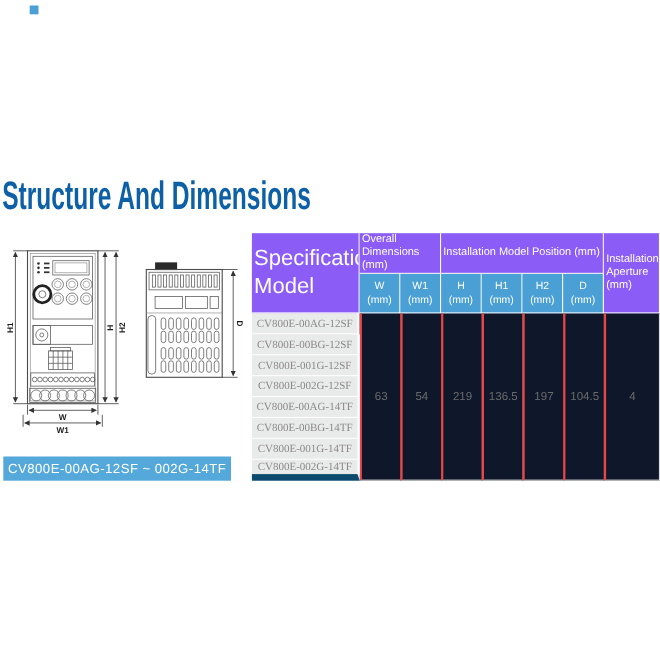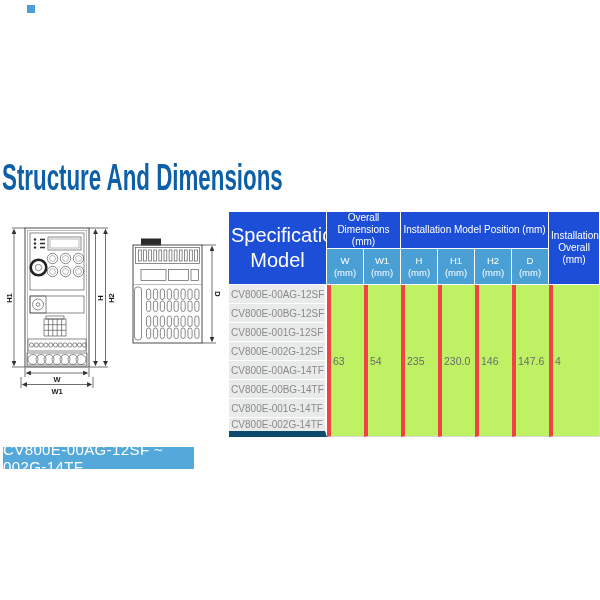--- a/index.html
+++ b/index.html
@@ -21,47 +21,47 @@
   .drawings{position:absolute;left:0;top:210px;width:230px;height:190px;}
   .drawings svg{display:block;}
   .dev{fill:none;stroke:#4a4a4a;stroke-width:1;}
   .dev2{fill:none;stroke:#8a8a8a;stroke-width:0.6;}
   .det{fill:none;stroke:#5a5a5a;stroke-width:0.7;}
   .dim{stroke:#333;stroke-width:0.7;fill:none;}
   .dimtxt{font-family:"Liberation Sans",sans-serif;font-size:7.5px;font-weight:bold;fill:#1a1a1a;}
 
   
   .model-banner{
-    position:absolute;left:3px;top:415px;width:191px;height:22px;
-    background:#55a8da;color:#ffffff;font-size:15px;letter-spacing:0.4px;
-    display:flex;align-items:center;justify-content:center;margin-top:32px;
+    position:absolute;left:3px;top:415px;width:207px;height:22px;
+    background:#55a8da;color:#ffffff;font-size:12px;letter-spacing:0.4px;
+    display:flex;align-items:center;justify-content:center;
   }
 
   
   .spec-table-wrap{position:absolute;left:229px;top:212px;width:371px;}
   table.spec{border-collapse:separate;border-spacing:0;table-layout:fixed;width:371px;}
   table.spec th, table.spec td{padding:0 2px;overflow:hidden;}
   th.hdr{
-    background:#1d4ed8;color:#fff;font-weight:normal;font-size:10px;line-height:1.2;
-    text-align:center;vertical-align:middle;border-right:1px solid #fff;border-bottom:1px solid #fff;
+    background:#8b5cf6;color:#fff;font-weight:normal;font-size:10px;line-height:1.2;
+    text-align:left;vertical-align:middle;border-right:1px solid #fff;border-bottom:1px solid #fff;
   }
   th.hdr-spec{font-size:20px;line-height:1.25;}
   th.sub{
     background:#4aa0d5;color:#fff;font-weight:normal;font-size:9.5px;line-height:1.25;
     text-align:center;vertical-align:middle;border-right:1px solid #fff;border-bottom:1px solid #fff;
   }
   tr.hrow1{height:35px;} tr.hrow2{height:36px;} tr.brow{height:19px;}
   td.model{
     background:#e9eaea;color:#8a8a8a;font-size:10px;text-align:center;vertical-align:middle;
-    border-right:2px solid #fff;border-bottom:1px solid #fff;white-space:nowrap;
+    border-right:2px solid #fff;border-bottom:1px solid #fff;white-space:nowrap;font-family:Liberation Serif, serif;
   }
   tr.brow:last-child td.model{border-bottom:6px solid #0c4a6e;}
   td.val{
-    background:#bef264;color:#6b6b6b;font-size:10.5px;vertical-align:middle;
-    border-left:4px solid #ef4444;border-bottom:1px solid #d8d8d8;
+    background:#0f172a;color:#6b6b6b;font-size:10.5px;text-align:center;vertical-align:middle;
+    border-left:2px solid #ef4444;border-bottom:1px solid #d8d8d8;
   }
   td.val-last{border-right:1px solid #d8d8d8;}
 </style>
 </head>
 <body>
 
 <div id="page">
 
   <div class="corner-mark"></div>
 
@@ -268,40 +268,40 @@
         <col style="width:37px">
           <col style="width:37px">
           <col style="width:37px">
           <col style="width:51px">
       </colgroup>
       <thead>
         <tr class="hrow1">
           <th class="hdr hdr-spec" rowspan="2">Specification Model</th>
           <th class="hdr" colspan="2">Overall Dimensions (mm)</th>
           <th class="hdr" colspan="4">Installation Model Position (mm)</th>
-          <th class="hdr" rowspan="2">Installation Overall (mm)</th>
+          <th class="hdr" rowspan="2">Installation Aperture (mm)</th>
         </tr>
         <tr class="hrow2">
           <th class="sub"><span>W</span><br><span>(mm)</span></th>
           <th class="sub"><span>W1</span><br><span>(mm)</span></th>
           <th class="sub"><span>H</span><br><span>(mm)</span></th>
           <th class="sub"><span>H1</span><br><span>(mm)</span></th>
           <th class="sub"><span>H2</span><br><span>(mm)</span></th>
           <th class="sub"><span>D</span><br><span>(mm)</span></th>
         </tr>
       </thead>
       <tbody>
         <tr class="brow">
           <td class="model">CV800E-00AG-12SF</td>
           <td class="val" rowspan="8">63</td>
           <td class="val" rowspan="8">54</td>
-          <td class="val" rowspan="8">235</td>
-          <td class="val" rowspan="8">230.0</td>
-          <td class="val" rowspan="8">146</td>
-          <td class="val" rowspan="8">147.6</td>
+          <td class="val" rowspan="8">219</td>
+          <td class="val" rowspan="8">136.5</td>
+          <td class="val" rowspan="8">197</td>
+          <td class="val" rowspan="8">104.5</td>
           <td class="val val-last" rowspan="8">4</td>
         </tr>
         <tr class="brow">
             <td class="model">CV800E-00BG-12SF</td>
           </tr>
         <tr class="brow">
             <td class="model">CV800E-001G-12SF</td>
           </tr>
         <tr class="brow">
             <td class="model">CV800E-002G-12SF</td>

